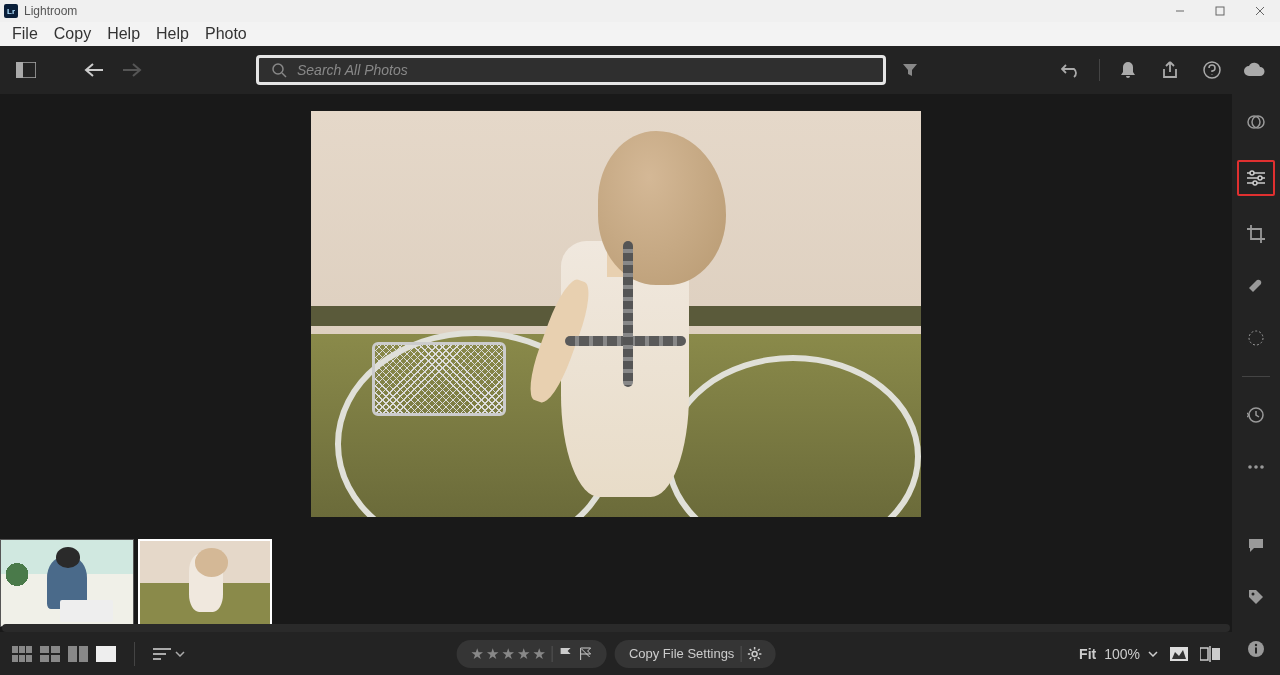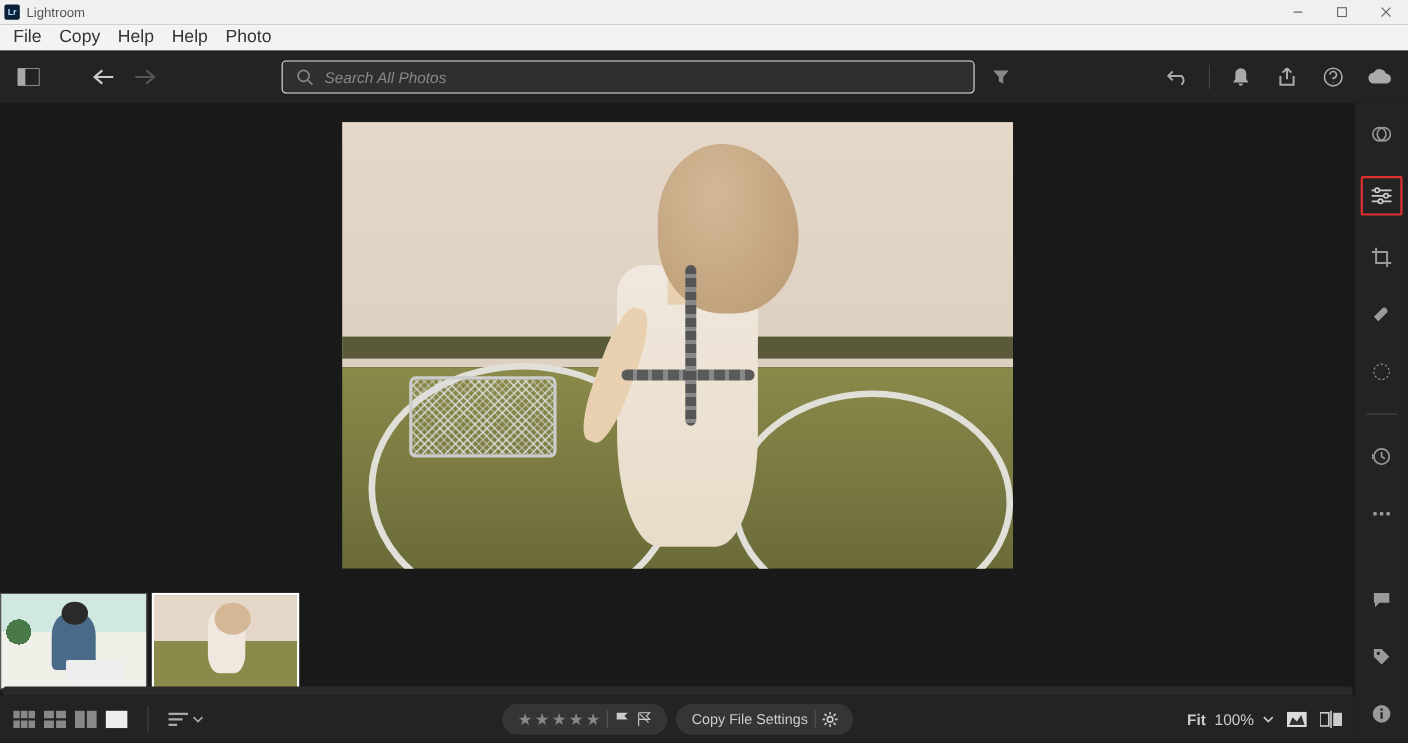--- a/index.html
+++ b/index.html
@@ -13,21 +13,21 @@
 
 
 .menubar { height: 24px; background: #f3f3f3; display: flex; align-items: center; padding-left: 4px; font-size: 16px; color: #333; }
 .menubar .menu-item { padding: 2px 8px; cursor: pointer; }
 
 
 .toolbar { height: 48px; background: #232323; display: flex; align-items: center; padding: 0 12px; gap: 10px; }
 .toolbar .icon-btn { width: 28px; height: 28px; display: flex; align-items: center; justify-content: center; color: #aaa; cursor: pointer; }
 .toolbar .icon-btn.dim { color: #555; }
 .toolbar .search-wrap { flex: 0 0 630px; margin-left: 100px; }
-.toolbar .search { width: 100%; height: 30px; background: #2f2f2f; border: 1px solid #e5e5e5; border-radius: 4px; display: flex; align-items: center; padding: 0 12px; color: #888; font-style: italic; font-size: 14px; }
+.toolbar .search { width: 100%; height: 30px; background: #2f2f2f; border: 3px solid #e5e5e5; border-radius: 4px; display: flex; align-items: center; padding: 0 12px; color: #888; font-style: italic; font-size: 14px; }
 .toolbar .search svg { margin-right: 10px; flex-shrink: 0; }
 .toolbar .right-tools { margin-left: auto; display: flex; align-items: center; gap: 14px; }
 .toolbar .divider { width: 1px; height: 22px; background: #444; }
 
 
 .main { position: absolute; top: 94px; bottom: 43px; left: 0; right: 48px; background: #191919; display: flex; flex-direction: column; }
 .canvas { flex: 1; display: flex; align-items: center; justify-content: center; }
 .photo { width: 610px; height: 406px; position: relative; overflow: hidden; }
 
 

